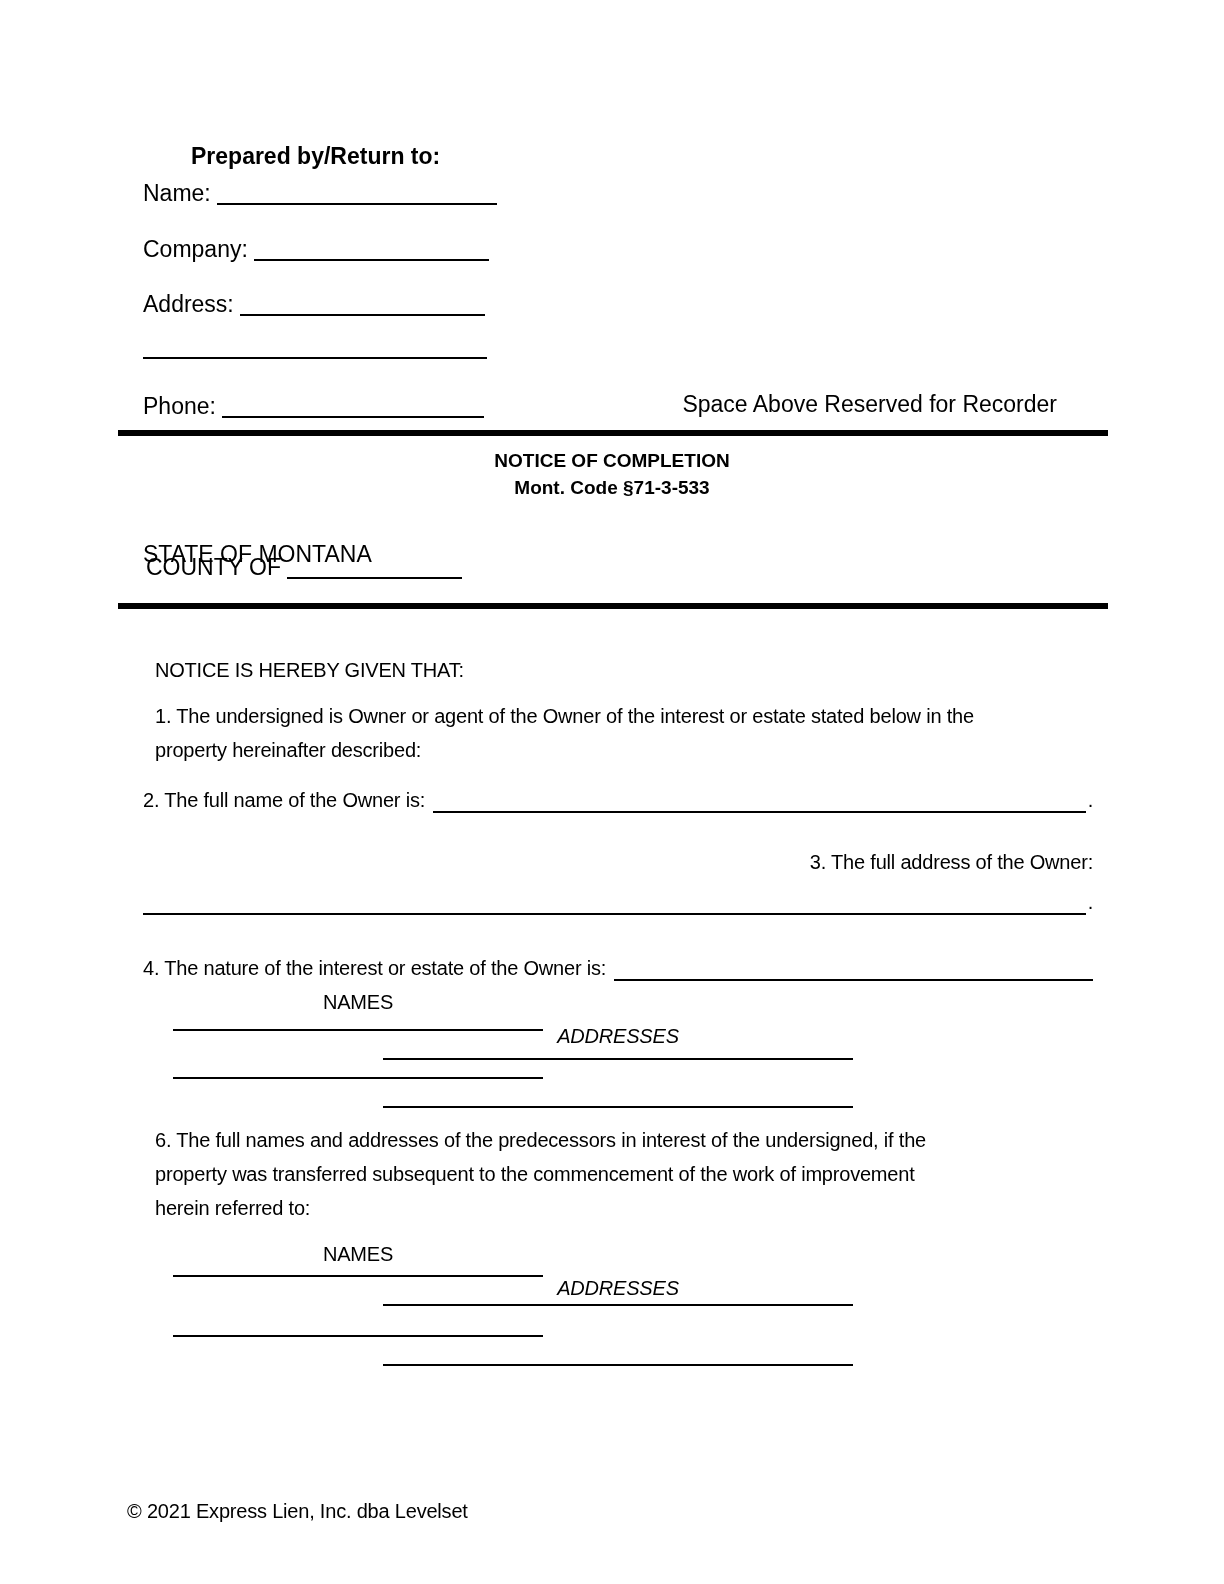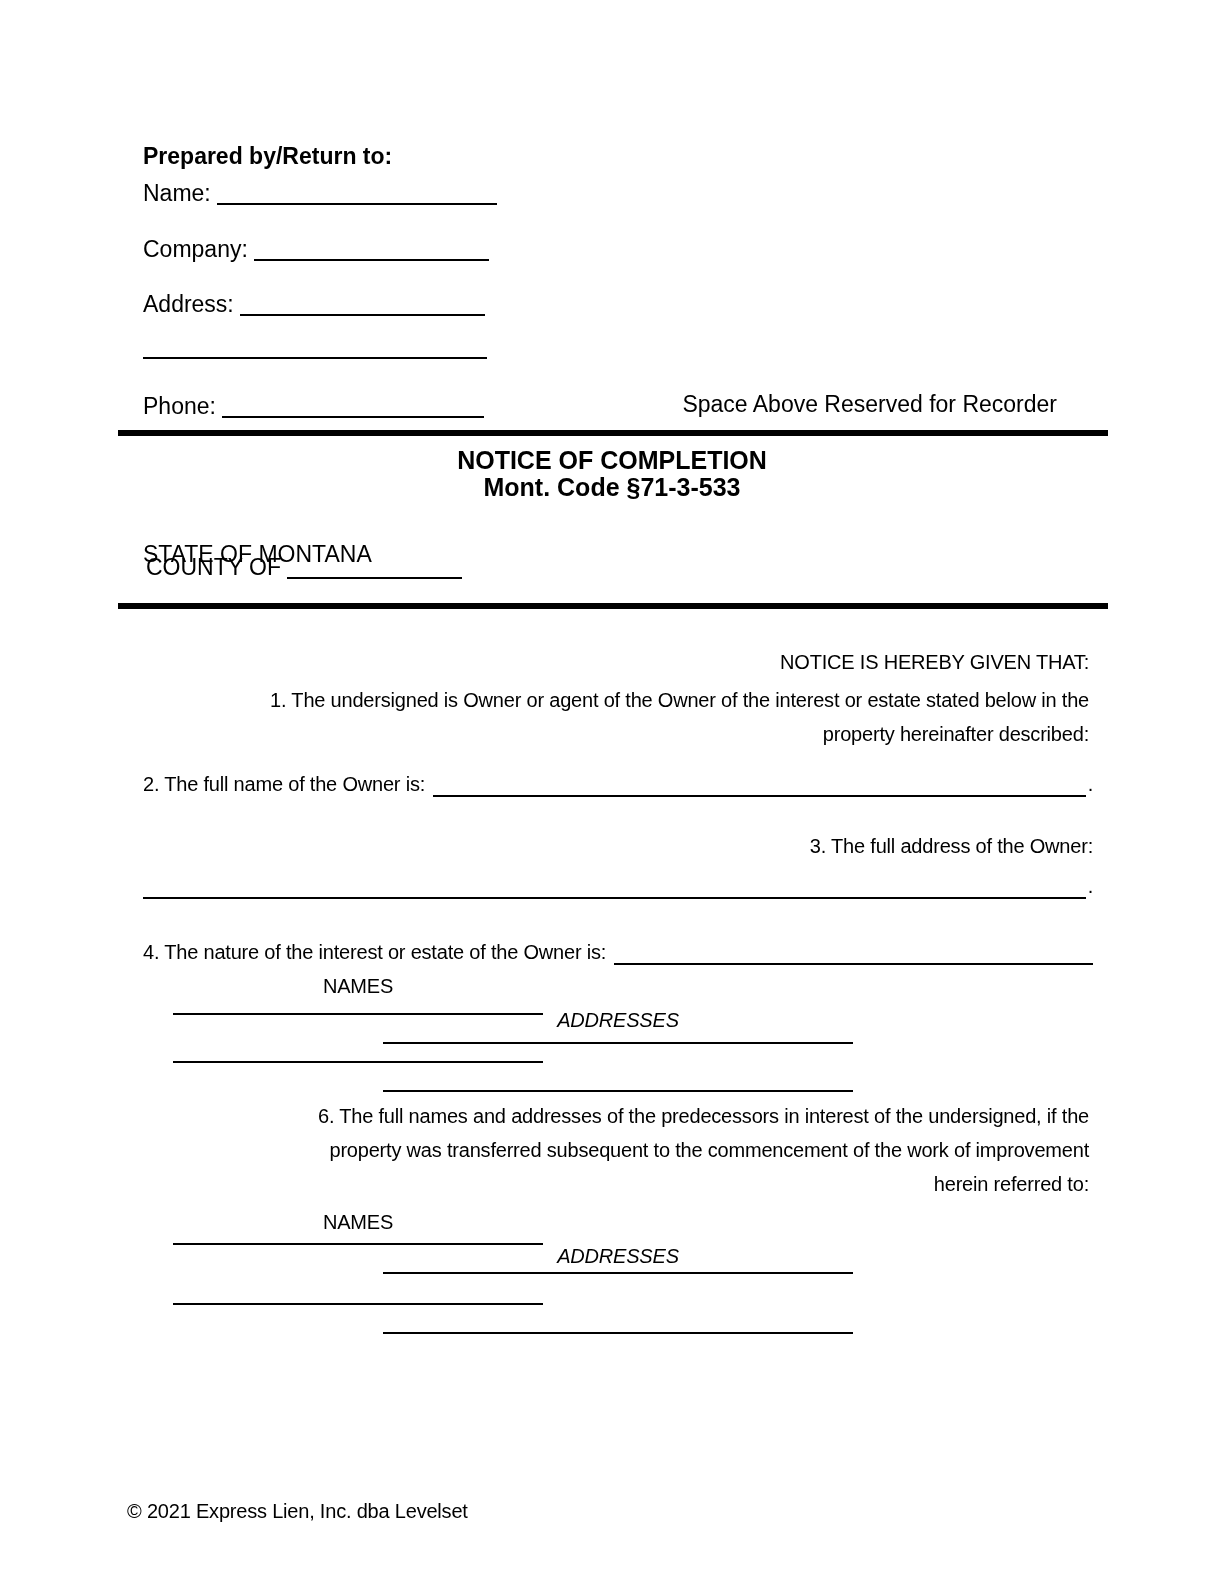--- a/index.html
+++ b/index.html
@@ -15,21 +15,21 @@
 
   
   #prepared {
     position: absolute;
     left: 143px;
     top: 143px;
     width: 520px;
     font-size: 23px;
     line-height: 27px;
   }
-  .prep-heading { font-weight: bold; }
+  .prep-heading { font-weight: bold; margin-left: 48px; }
   .prow { white-space: nowrap; }
   .prow-name    { margin-top: 10px; }
   .prow-company { margin-top: 29px; }
   .prow-address { margin-top: 28px; }
   .loneline {
     margin-top: 39px;
     height: 0;
     border-bottom: 2px solid #000;
   }
   .prow-phone   { margin-top: 34px; }
@@ -67,21 +67,21 @@
   #rule-top    { top: 430px; }
   #rule-bottom { top: 603px; }
 
   
   #titleblock {
     position: absolute;
     left: 0;
     top: 447px;
     width: 1224px;
     text-align: center;
-    font-size: 25px;
+    font-size: 19px;
     line-height: 27px;
     font-weight: bold;
   }
   #state-line {
     position: absolute;
     left: 143px;
     top: 501px;
     font-size: 23px;
     line-height: 27px;
     margin-top: 40px;
@@ -98,21 +98,21 @@
   
   #docbody {
     position: absolute;
     left: 143px;
     top: 641px;
     width: 950px;
     font-size: 20px;
     line-height: 34px;
     letter-spacing: -0.2px;
   }
-  #docbody p { margin: 4px; text-align: right; }
+  #docbody p { margin: 12px; }
   .para { white-space: pre-line; }
 
   .mt-item1 { margin-top: 24px; }
   .mt-item2 { margin-top: 16px; }
   .mt-item3 { margin-top: 28px; flex-direction: column; }
   .mt-cont  { margin-top: 6px;  }
   .mt-item4 { margin-top: 32px; }
   .mt-item5 { margin-top: 20px; }
   .mt-row1  { margin-top: 10px; }
   .mt-row2  { margin-top: 14px; }

